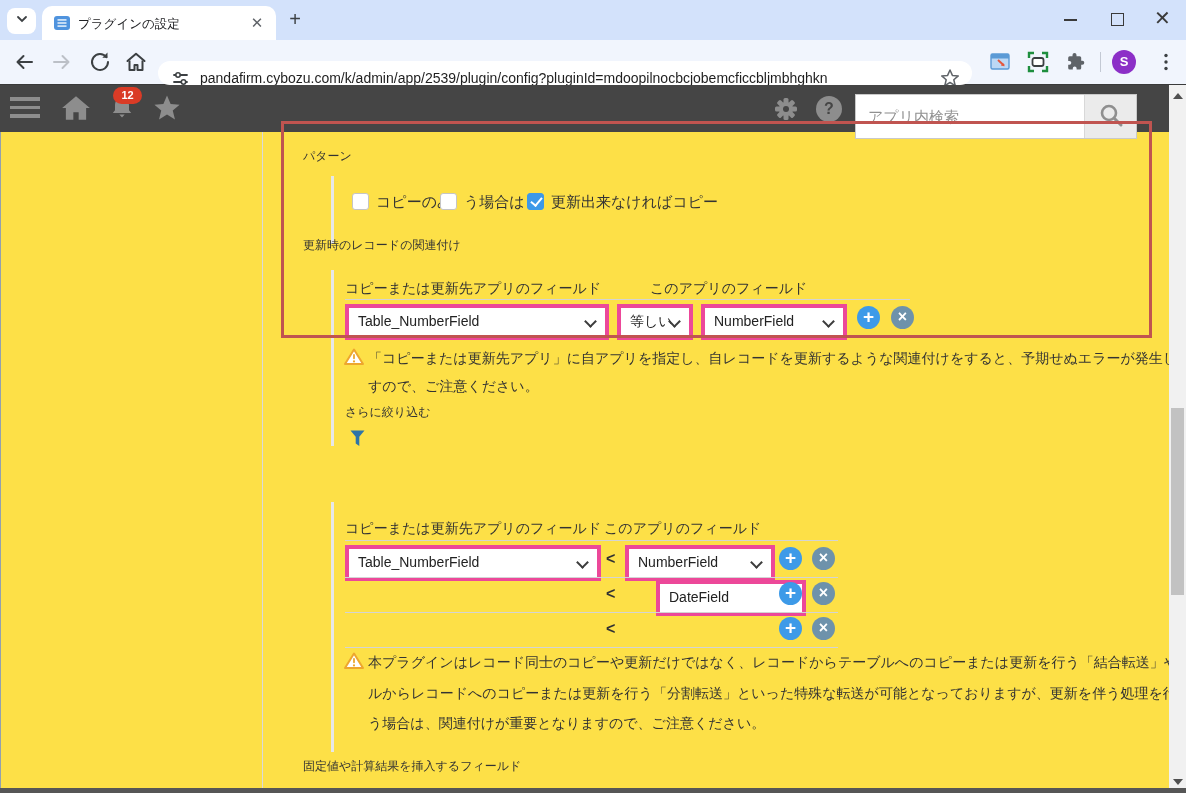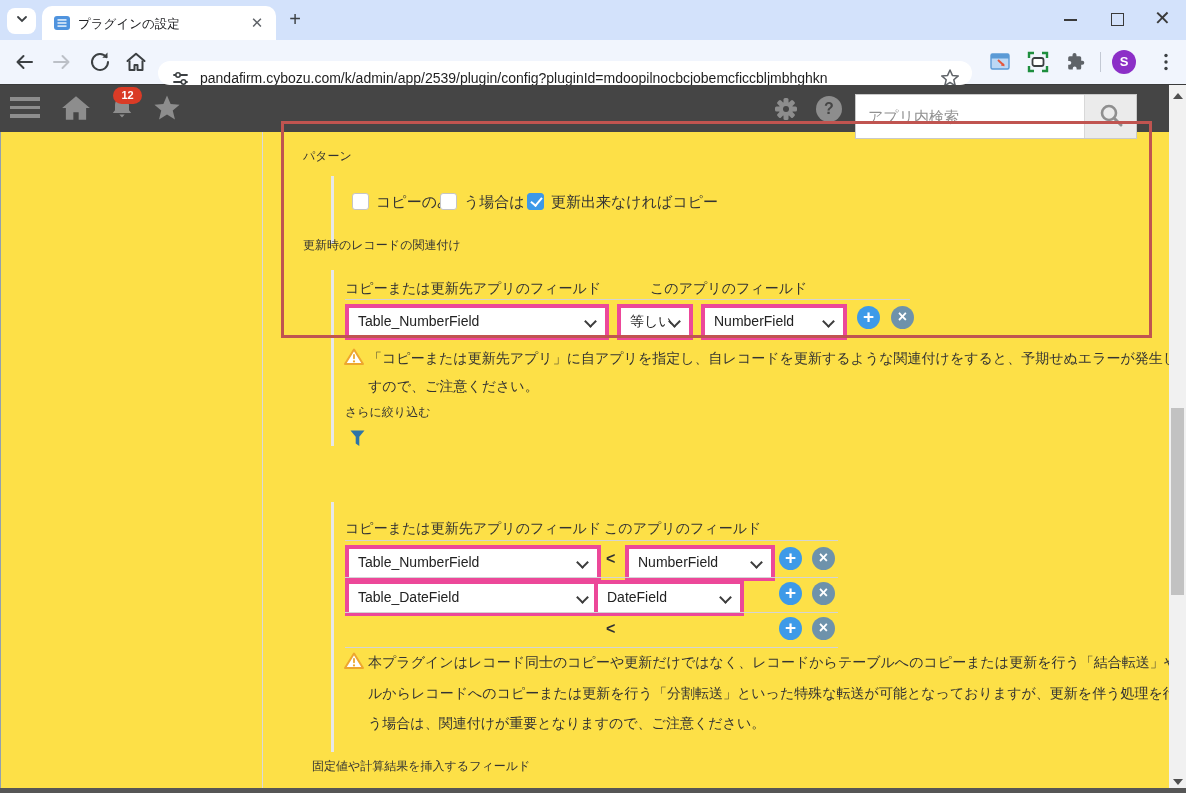--- a/index.html
+++ b/index.html
@@ -271,44 +271,43 @@
   <div class="colhead" style="left:604px;top:520px">このアプリのフィールド</div>
   <div class="hline" style="left:345px;top:540px;width:493px"></div>
 
   <div class="sel" style="left:345px;top:545px;width:256px">Table_NumberField</div>
   <div class="lt" style="left:606px;top:550px">&lt;</div>
   <div class="sel" style="left:625px;top:545px;width:150px">NumberField</div>
   <div class="btn-round btn-plus" style="left:779px;top:547px"></div>
   <div class="btn-round btn-x" style="left:812px;top:547px"></div>
   <div class="hline" style="left:345px;top:577px;width:493px"></div>
 
-  <div class="sel" style="left:345px;top:580px;width:256px">Table_DateField</div>
   <div class="lt" style="left:606px;top:585px">&lt;</div>
-  <div class="sel" style="left:594px;top:580px;width:150px">DateField</div>
+  <div class="sel" style="left:656px;top:580px;width:150px">DateField</div>
   <div class="btn-round btn-plus" style="left:779px;top:582px"></div>
   <div class="btn-round btn-x" style="left:812px;top:582px"></div>
   <div class="hline" style="left:345px;top:612px;width:493px"></div>
 
   <div class="lt" style="left:606px;top:620px">&lt;</div>
   <div class="btn-round btn-plus" style="left:779px;top:617px"></div>
   <div class="btn-round btn-x" style="left:812px;top:617px"></div>
   <div class="hline" style="left:345px;top:647px;width:493px"></div>
 
   <span class="abs" style="left:344px;top:652px">
     <svg width="20" height="18" viewBox="0 0 20 18">
         <path d="M10 1.5L19 16H1z" fill="#fff" stroke="#eda72e" stroke-width="2" stroke-linejoin="round"></path>
         <rect x="9.1" y="6" width="1.8" height="5.2" rx="0.9" fill="#eda72e"></rect>
         <circle cx="10" cy="13.4" r="1.1" fill="#eda72e"></circle>
       </svg>
   </span>
   <div class="warntext" style="left:368px;top:654px">本プラグインはレコード同士のコピーや更新だけではなく、レコードからテーブルへのコピーまたは更新を行う「結合転送」やテーブ</div>
   <div class="warntext" style="left:368px;top:685px">ルからレコードへのコピーまたは更新を行う「分割転送」といった特殊な転送が可能となっておりますが、更新を伴う処理を行</div>
   <div class="warntext" style="left:368px;top:715px">う場合は、関連付けが重要となりますので、ご注意ください。</div>
 
-  <div class="sec-title" style="left:312px;top:758px">固定値や計算結果を挿入するフィールド</div>
+  <div class="sec-title" style="left:303px;top:758px">固定値や計算結果を挿入するフィールド</div>
 
   <div class="redbox"></div>
 
   <div class="scrollbar">
     <div class="sb-up"></div>
     <div class="sb-thumb"></div>
     <div class="sb-down"></div>
   </div>
 
   <div class="bottomstrip"></div>

